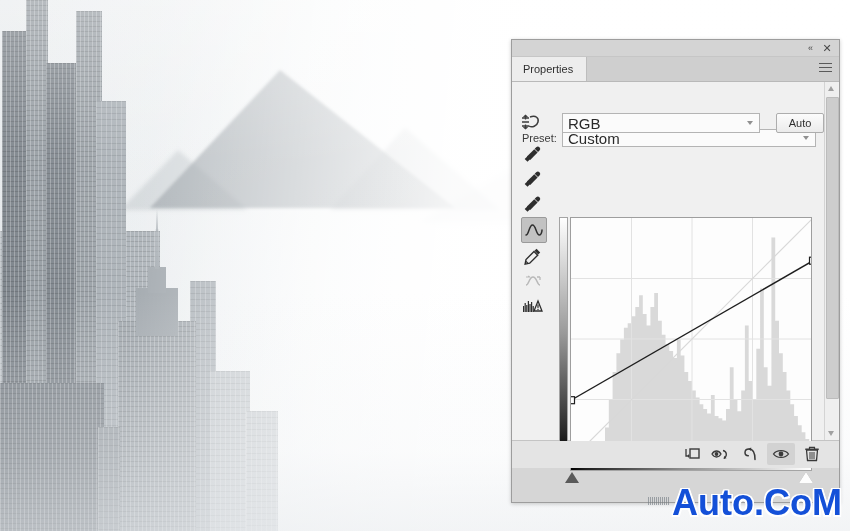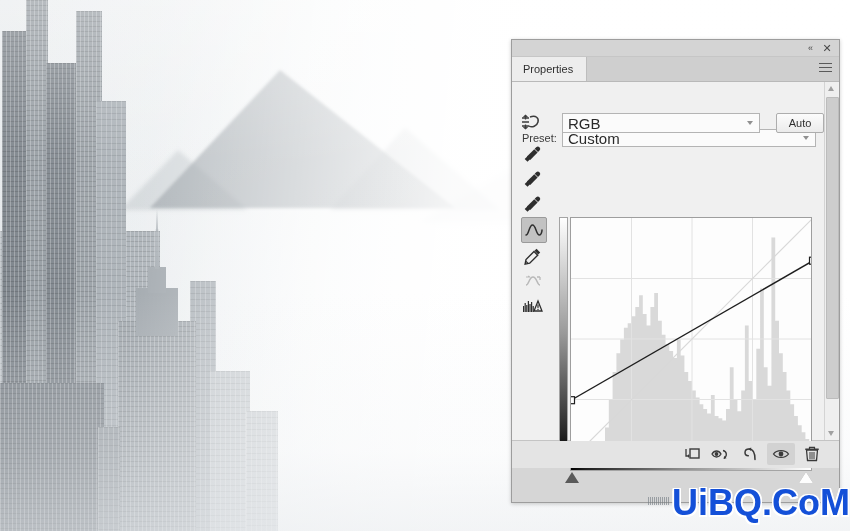--- a/index.html
+++ b/index.html
@@ -496,21 +496,21 @@
     </div>
     <div class="bld md" style="left:98px;width:22px;height:104px;">
       <div class="win"></div>
     </div>
 
     <div id="haze"></div>
     <div id="haze2"></div>
   </div>
 
   <div id="wm-dots"></div>
-  <div id="watermark">UiBQ.CoM</div>
+  <div id="watermark">Auto.CoM</div>
 
   <div id="panel">
 
     <div id="panel-titlebar">
       <div class="tb-btn" id="btn-collapse">«</div>
       <div class="tb-btn" id="btn-close">✕</div>
     </div>
 
     <div id="tabrow">
       <div id="tab-properties">Properties</div>

